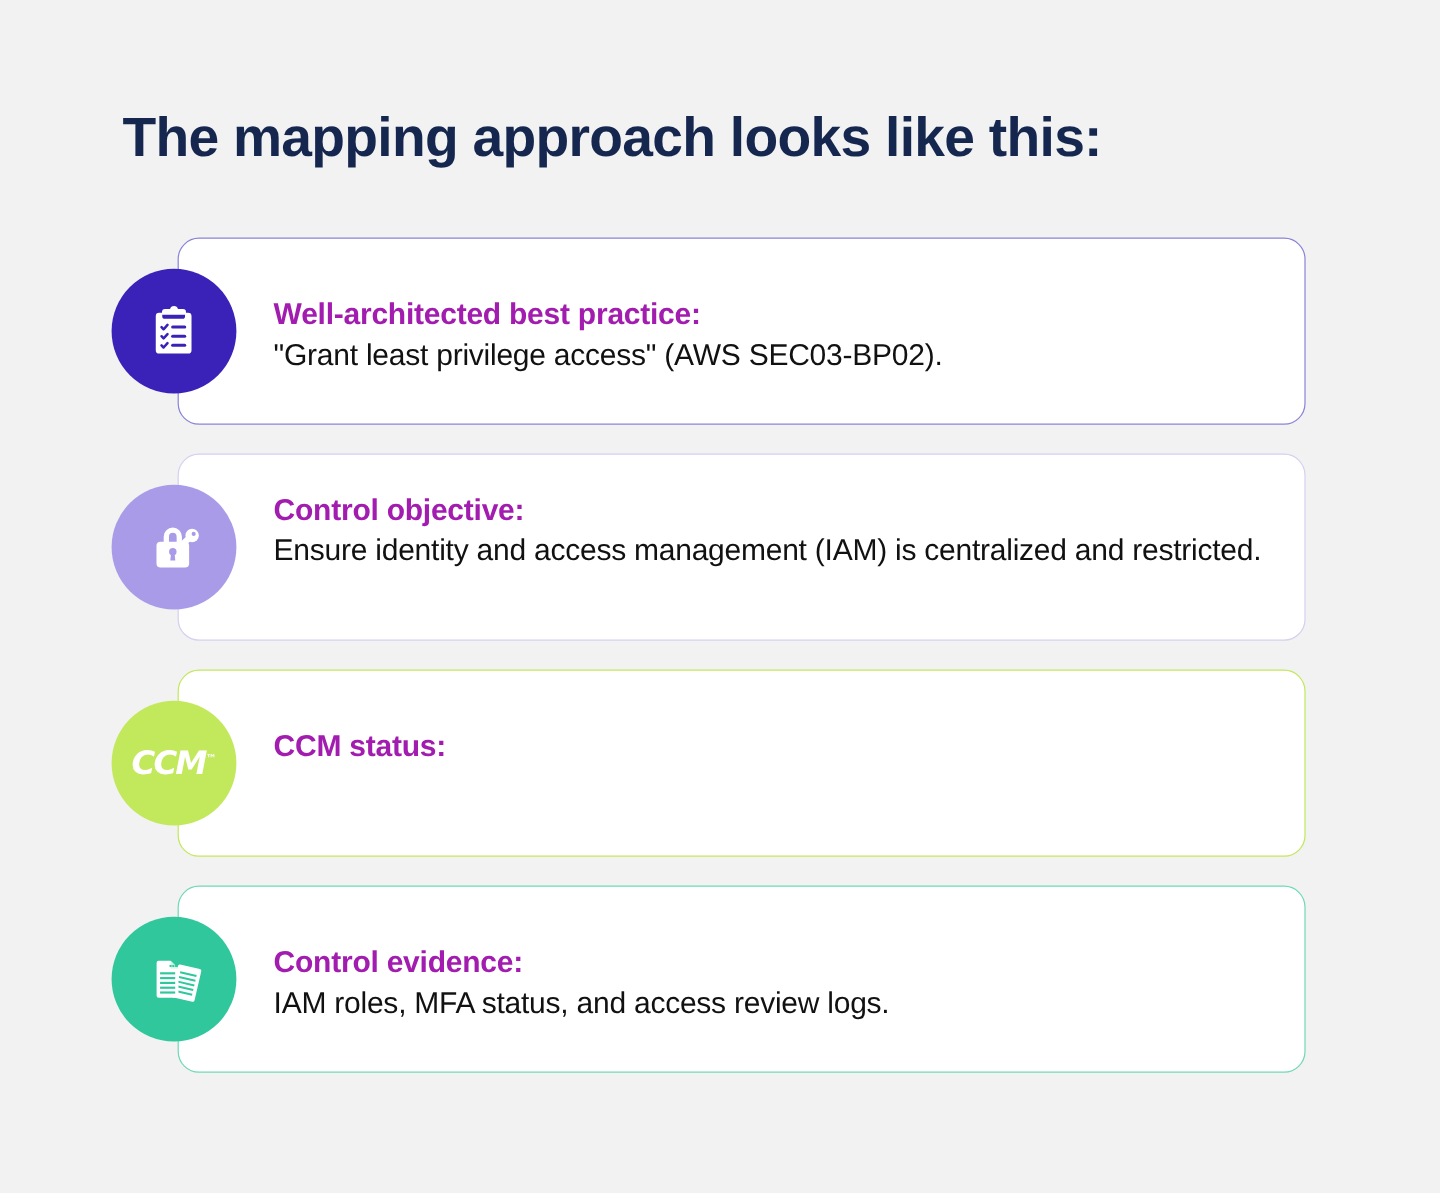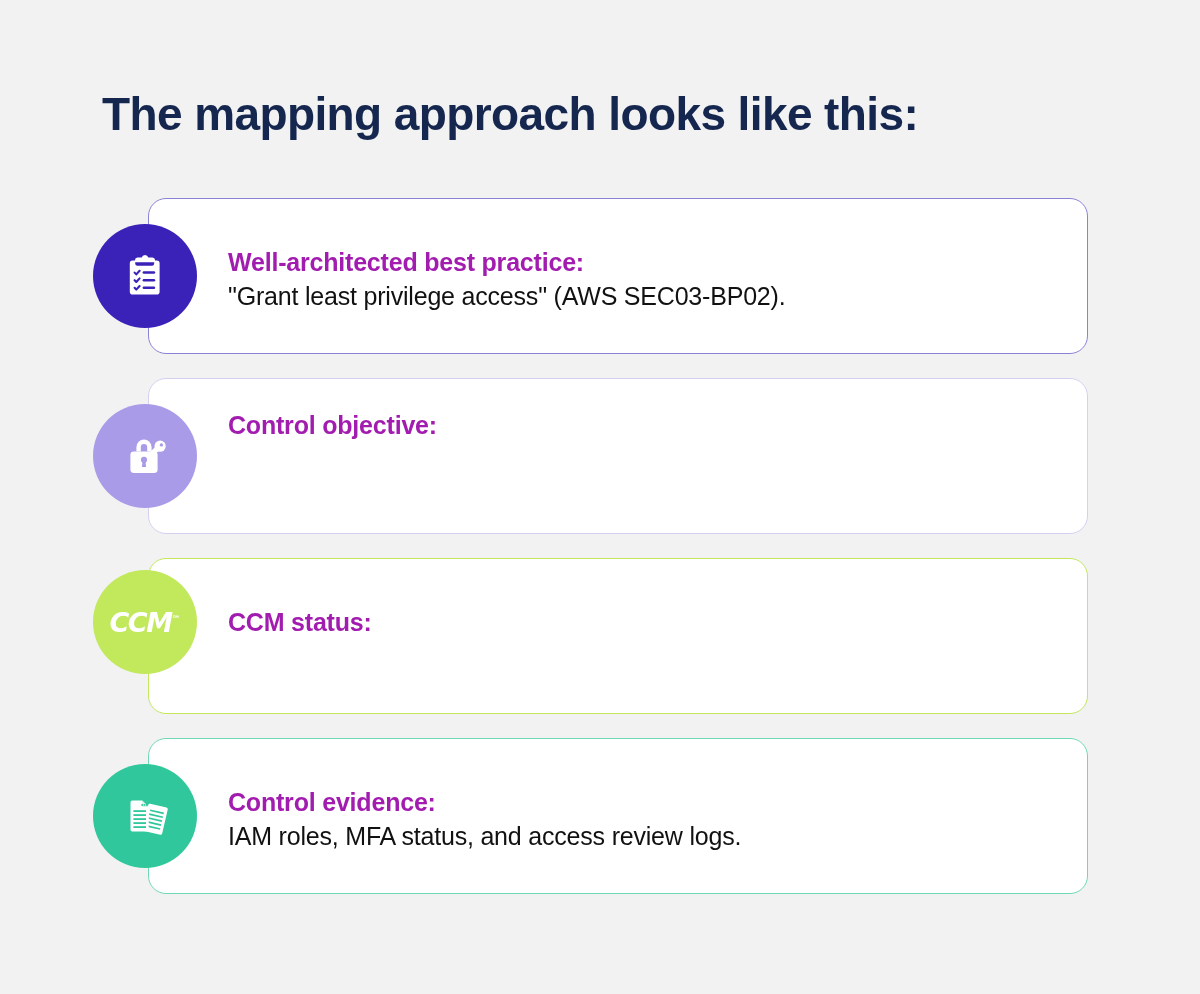--- a/index.html
+++ b/index.html
@@ -102,21 +102,21 @@
   #row-0 .badge { top: 29px; }
   #row-0 .card-text { top: 50px; }
 
   #row-1 { height: 180px; }
   #row-1 .card  { top: 3px;  height: 156px; }
   #row-1 .badge { top: 29px; }
   #row-1 .card-text { top: 33px; }
 
   #row-2 { height: 180px; }
   #row-2 .card  { top: 3px;  height: 156px; }
-  #row-2 .badge { top: 15px; }
+  #row-2 .badge { top: 29px; }
   #row-2 .card-text { top: 50px; }
 
   #row-3 { height: 180px; }
   #row-3 .card  { top: 3px;  height: 156px; }
   #row-3 .badge { top: 29px; }
   #row-3 .card-text { top: 50px; }
 
   
   .ccm-mark {
     font-family: "DejaVu Sans", sans-serif;
@@ -180,20 +180,21 @@
             <path d="M24.6 31.6h2.8l.7 6.4h-4.2z" fill="#A99BE8"></path>
             <path d="M31.4 27.1l8.1-7.6" stroke="#ffffff" stroke-width="5.2" stroke-linecap="round"></path>
             <circle cx="42.1" cy="17.2" r="5.6" fill="#ffffff"></circle>
             <circle cx="43.4" cy="15.9" r="1.7" fill="#A99BE8"></circle>
           </svg>
         </span>
       </div>
 
       <div class="card-text">
         <div class="card-title">Control objective:</div>
+        <div class="card-body">Ensure identity and access management (IAM) is centralized and restricted.</div>
       </div>
     </div>
 
     <div class="card-row" id="row-2">
       <div class="card" id="card-2" style="border-color: rgb(194, 232, 92);"></div>
 
       <div class="badge" id="badge-2" style="background: rgb(194, 232, 92);">
         <span class="ccm-mark"><span>CCM</span><span class="tm">™</span></span>
       </div>
 

